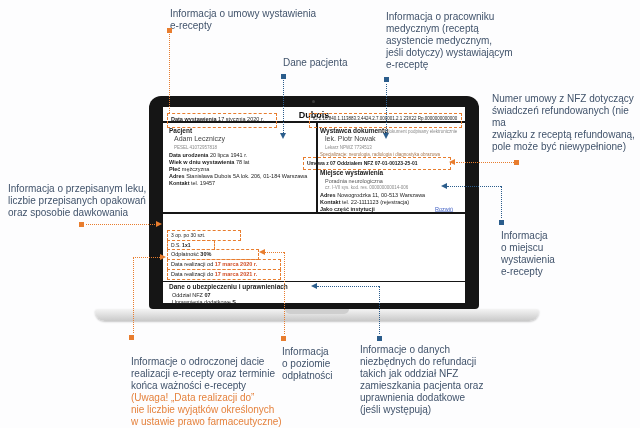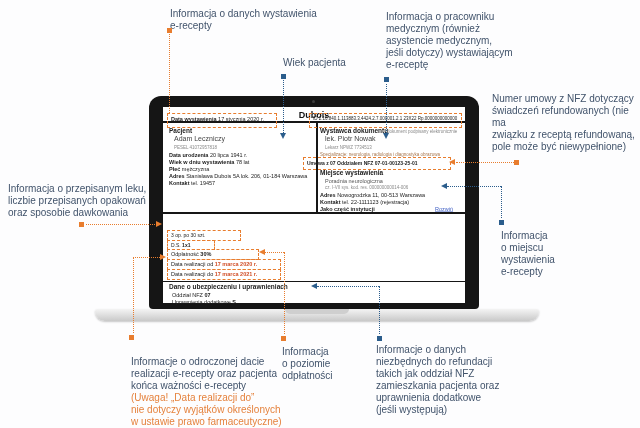--- a/index.html
+++ b/index.html
@@ -107,32 +107,32 @@
     <div class="t s55" style="top:1px;"><span>Data realizacji do</span> <span class="reddate">17 marca 2021 r.</span></div>
   </div>
 
   <div class="hl" style="top:174px;height:1px;"></div>
 
   <div class="t s65" style="left:6px;top:177px;font-weight:bold;">Dane o ubezpieczeniu i uprawnieniach</div>
   <div class="t s55" style="left:9px;top:185px;"><span>Oddział NFZ</span> <b>07</b></div>
   <div class="t s55" style="left:9px;top:192px;"><span>Uprawnienia dodatkowe</span> <b>S</b></div>
 </div>
 
-<div class="callout" style="left:170px;top:8px;">Informacja o danych wystawienia
+<div class="callout" style="left:170px;top:8px;">Informacja o umowy wystawienia
 e-recepty</div>
 <div class="marker m-o" style="left:167px;top:28px;"></div>
 <div class="dv c-o" style="left:169px;top:34px;height:79px;"></div>
 
-<div class="callout" style="left:283px;top:57px;">Wiek pacjenta</div>
+<div class="callout" style="left:283px;top:57px;">Dane pacjenta</div>
 <div class="marker m-b" style="left:281px;top:74px;"></div>
 <div class="dv c-b" style="left:283px;top:80px;height:53px;"></div>
 <div class="ar ar-down" style="left:280px;top:133px;border-top-color:#2b5d8c;"></div>
 
 <div class="callout" style="left:386px;top:11px;">Informacja o pracowniku
-medycznym (również
+medycznym (receptą
 asystencie medycznym,
 jeśli dotyczy) wystawiającym
 e-receptę</div>
 <div class="marker m-b" style="left:384px;top:77px;"></div>
 <div class="dv c-b" style="left:386px;top:84px;height:49px;"></div>
 <div class="ar ar-down" style="left:383px;top:133px;border-top-color:#2b5d8c;"></div>
 
 <div class="callout" style="left:492px;top:93px;">Numer umowy z NFZ dotyczący
 świadczeń refundowanych (nie ma
 związku z receptą refundowaną,
@@ -152,40 +152,40 @@
 
 <div class="callout" style="left:8px;top:183px;">Informacja o przepisanym leku,
 liczbie przepisanych opakowań
 oraz sposobie dawkowania</div>
 <div class="marker m-o" style="left:79px;top:222px;"></div>
 <div class="dh c-o" style="left:86px;top:224px;width:69px;"></div>
 <div class="ar ar-right" style="left:156px;top:221px;border-left-color:#e87d2e;"></div>
 
 <div class="callout" style="left:131px;top:344px;">
   <span>Informacje o odroczonej dacie
-realizacji e-recepty oraz pacjenta
+realizacji e-recepty oraz terminie
 końca ważności e-recepty</span>
   <span class="warn">(Uwaga! „Data realizacji do”
-nie dotyczy wyjątków określonych
+nie liczbie wyjątków określonych
 w ustawie prawo farmaceutyczne)</span>
 </div>
 <div class="marker m-o" style="left:129px;top:335px;"></div>
 <div class="dh c-o" style="left:133px;top:257px;width:27px;"></div>
 <div class="dv c-o" style="left:133px;top:257px;height:76px;"></div>
 <div class="ar ar-right" style="left:160px;top:254px;border-left-color:#e87d2e;"></div>
 
 <div class="callout" style="left:282px;top:346px;">Informacja
 o poziomie
 odpłatności</div>
 <div class="marker m-o" style="left:281px;top:336px;"></div>
 <div class="ar ar-left" style="left:259px;top:249px;border-right-color:#e87d2e;"></div>
 <div class="dh c-o" style="left:265px;top:252px;width:19px;"></div>
 <div class="dv c-o" style="left:284px;top:252px;height:82px;"></div>
 
-<div class="callout" style="left:376px;top:344px;">Informacje o danych
+<div class="callout" style="left:360px;top:344px;">Informacje o danych
 niezbędnych do refundacji
 takich jak oddział NFZ
 zamieszkania pacjenta oraz
 uprawnienia dodatkowe
 (jeśli występują)</div>
 <div class="marker m-b" style="left:377px;top:336px;"></div>
 <div class="ar ar-left" style="left:311px;top:283px;border-right-color:#2b5d8c;"></div>
 <div class="dh c-b" style="left:317px;top:286px;width:62px;"></div>
 <div class="dv c-b" style="left:379px;top:286px;height:48px;"></div>
 

